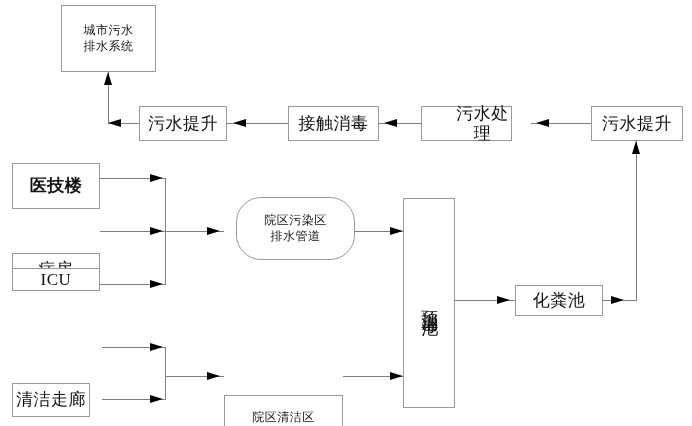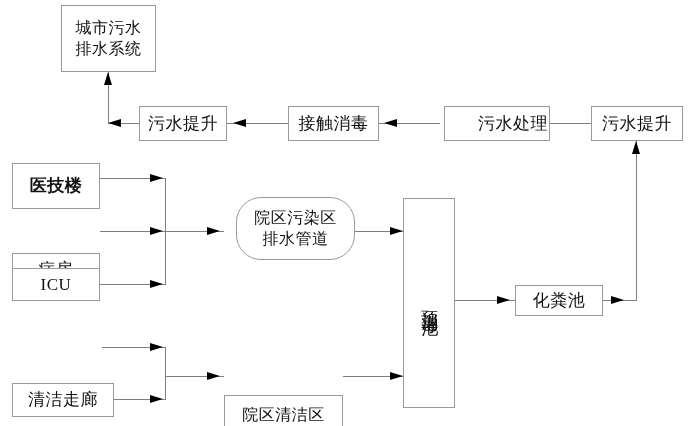--- a/index.html
+++ b/index.html
@@ -31,21 +31,21 @@
     white-space: pre-line;
     z-index: 3;
   }
   .node.vertical {
     writing-mode: vertical-rl;
     text-orientation: upright;
     letter-spacing: 3px;
     line-height: 1.1;
   }
   .node.two-line {
-    font-size: 16px;
+    font-size: 12px;
     line-height: 1.3;
   }
   .conn {
     position: absolute;
     background: #7f7f7f;
     z-index: 1;
   }
   .conn.h { height: 1px; }
   .conn.v { width: 1px; }
   .arrow {
@@ -75,32 +75,32 @@
 
 <div id="canvas">
 
   <div class="node two-line" style="left:61px; top:5px; width:95px; height:67px;">城市污水
 排水系统</div>
 
   <div class="node" style="left:139px; top:106px; width:88px; height:35px;">污水提升</div>
 
   <div class="node" style="left:288px; top:106px; width:91px; height:35px;">接触消毒</div>
 
-  <div class="node" style="left:444px; top:106px; width:106px; height:35px;padding-left:32px;">污水处理</div>
+  <div class="node" style="left:421px; top:106px; width:91px; height:35px;padding-left:32px;">污水处理</div>
 
   <div class="node" style="left:591px; top:106px; width:92px; height:35px;">污水提升</div>
 
   <div class="node" style="left:12px; top:163px; width:88px; height:46px;font-weight:bold;">医技楼</div>
 
   <div class="node" style="left:12px; top:214px; width:88px; height:34px;margin-top:39px;">病房</div>
 
-  <div class="node" style="left:12px; top:268px; width:88px; height:33px;">ICU</div>
+  <div class="node" style="left:12px; top:268px; width:88px; height:23px;">ICU</div>
 
 
-  <div class="node" style="left:12px; top:383px; width:102px; height:34px;">清洁走廊</div>
+  <div class="node" style="left:12px; top:383px; width:78px; height:34px;">清洁走廊</div>
 
   <div class="node two-line" style="left:236px; top:197px; width:119px; height:63px;border-radius:25px;">院区污染区
 排水管道</div>
 
   <div class="node two-line" style="left:224px; top:347px; width:119px; height:61px;margin-top:48px;">院区清洁区
 排水管道</div>
 
   <div class="node vertical" style="left:403px; top:198px; width:52px; height:210px;">预消毒池</div>
 
   <div class="node" style="left:515px; top:285px; width:88px; height:31px;">化粪池</div>

